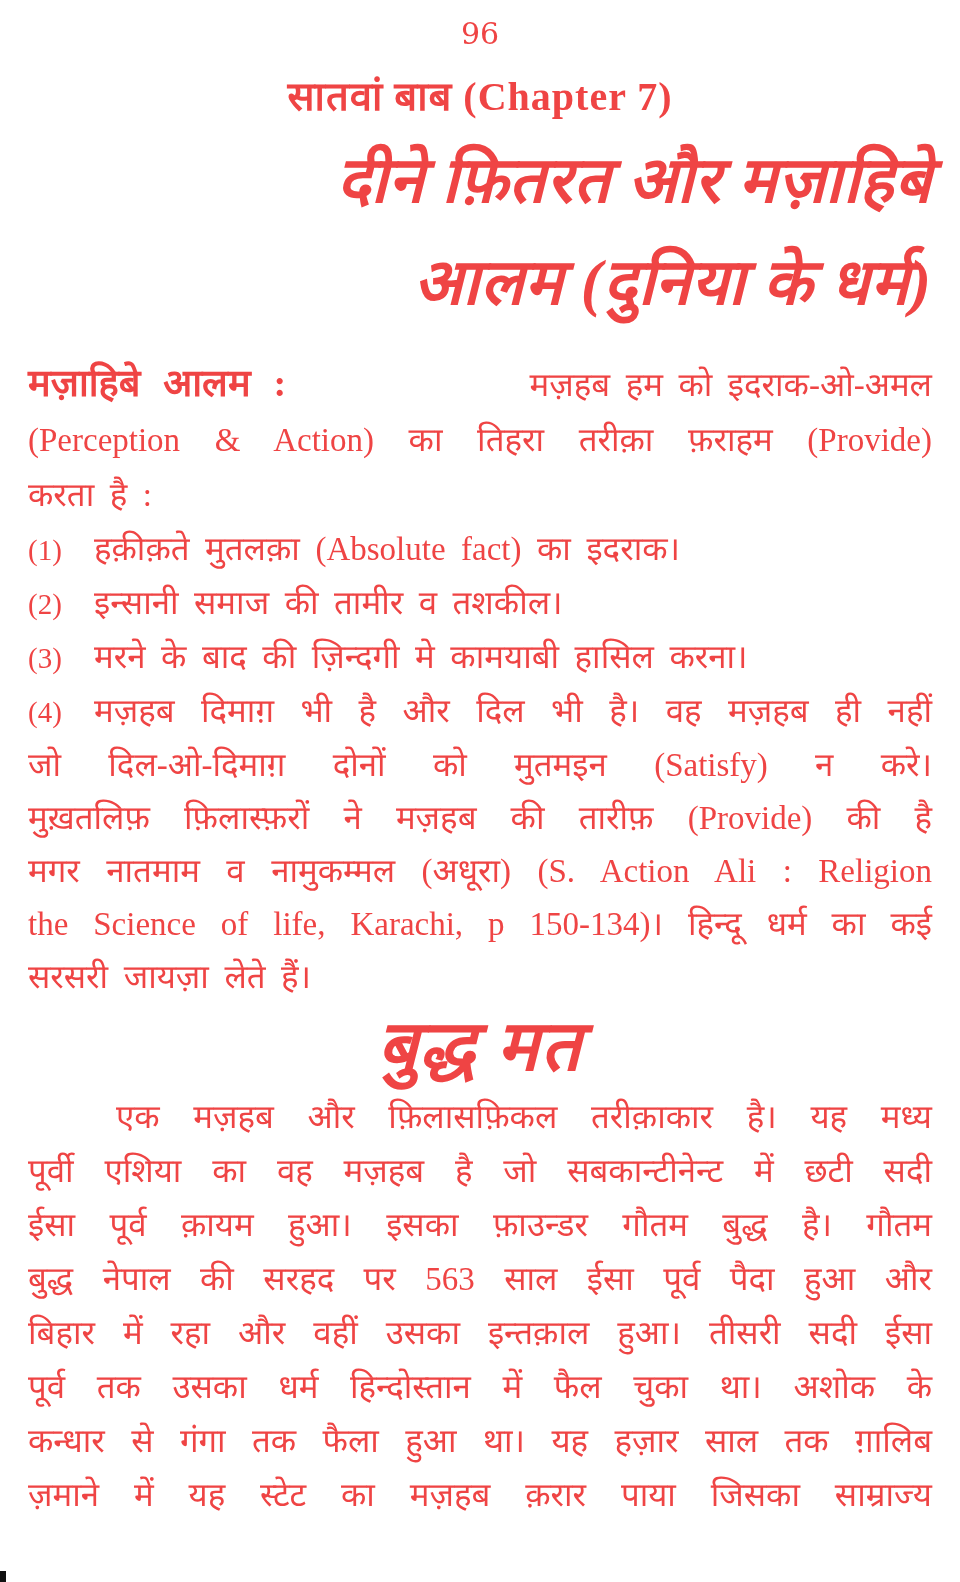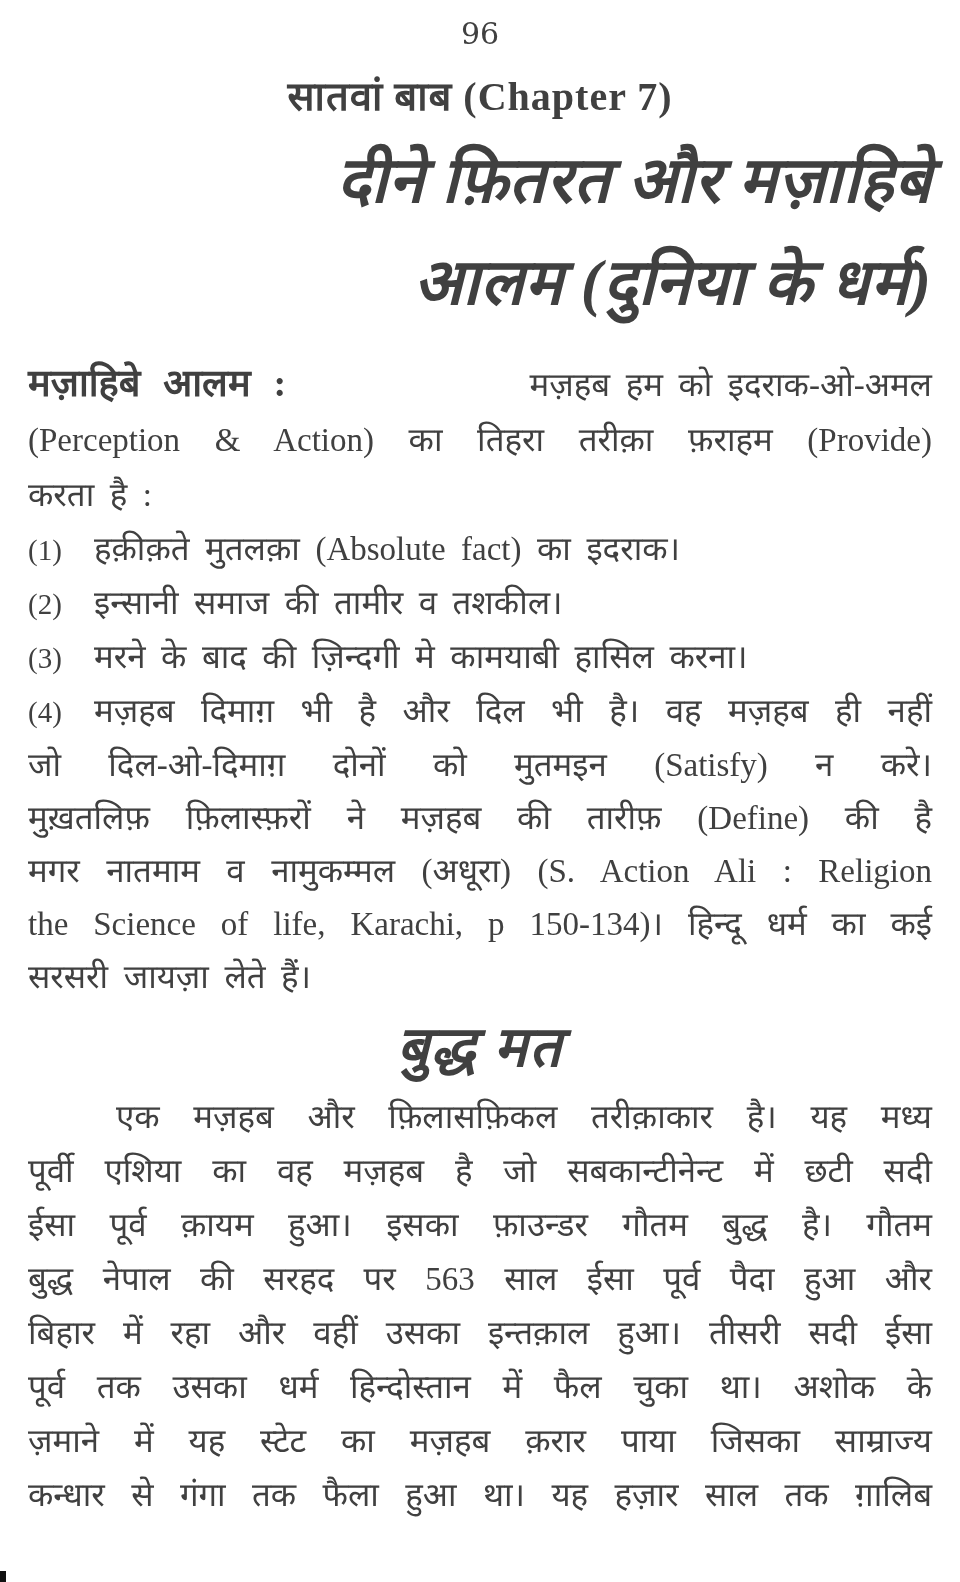--- a/index.html
+++ b/index.html
@@ -2,21 +2,21 @@
 <html><head>
 <meta charset="utf-8">
 <style>
   html, body { margin: 0; padding: 0; background: #e8e8e8; }
   .page {
     position: relative;
     width: 960px;
     height: 1582px;
     margin: 0 auto;
     background: #ffffff;
-    color: #404040;
+    color: #ef4444;
     overflow: hidden;
     font-family: "Liberation Serif", "DejaVu Serif", serif;
     box-sizing: border-box;
     padding: 14px 28px 0 28px;
   }
   .page-number {
     text-align: center;
     font-size: 30px;
     line-height: 40px;
     font-family: "DejaVu Serif", "Liberation Serif", serif;
@@ -74,21 +74,21 @@
   .listline .txt.stretch {
     flex: 1 1 auto;
     white-space: normal;
     text-align: justify;
     text-align-last: justify;
     word-spacing: 0.05em;
   }
   .section-heading {
     margin: 0;
     height: 86px;
-    font-size: 56px;
+    font-size: 70px;
     line-height: 86px;
     font-weight: bold;
     font-style: italic;
     text-align: center;
     letter-spacing: 2px;
   }
   .buddha .line { line-height: 54px; }
   .buddha .indent { text-indent: 88px; }
   .artifact-corner {
     position: absolute;
@@ -136,36 +136,36 @@
         <span class="txt">मरने के बाद की ज़िन्दगी मे कामयाबी हासिल करना।</span>
       </div>
       <div class="line listline">
         <span class="num">(4)</span>
         <span class="txt stretch">मज़हब दिमाग़ भी है और दिल भी है। वह मज़हब ही नहीं</span>
       </div>
     </div>
 
     <div class="cont">
       <div class="line just">जो दिल-ओ-दिमाग़ दोनों को मुतमइन (Satisfy) न करे।</div>
-      <div class="line just">मुख़तलिफ़ फ़िलास्फ़रों ने मज़हब की तारीफ़ (Define) की है</div>
+      <div class="line just">मुख़तलिफ़ फ़िलास्फ़रों ने मज़हब की तारीफ़ (Provide) की है</div>
       <div class="line just">मगर नातमाम व नामुकम्मल (अधूरा) (S. Action Ali : Religion</div>
       <div class="line just">the Science of life, Karachi, p 150-134)। हिन्दू धर्म का कई</div>
       <div class="line">सरसरी जायज़ा लेते हैं।</div>
     </div>
 
     <h2 class="section-heading">बुद्ध मत</h2>
 
     <div class="buddha">
       <div class="line just indent">एक मज़हब और फ़िलासफ़िकल तरीक़ाकार है। यह मध्य</div>
       <div class="line just">पूर्वी एशिया का वह मज़हब है जो सबकान्टीनेन्ट में छटी सदी</div>
       <div class="line just">ईसा पूर्व क़ायम हुआ। इसका फ़ाउन्डर गौतम बुद्ध है। गौतम</div>
       <div class="line just">बुद्ध नेपाल की सरहद पर 563 साल ईसा पूर्व पैदा हुआ और</div>
       <div class="line just">बिहार में रहा और वहीं उसका इन्तक़ाल हुआ। तीसरी सदी ईसा</div>
       <div class="line just">पूर्व तक उसका धर्म हिन्दोस्तान में फैल चुका था। अशोक के</div>
+      <div class="line just">कन्धार से गंगा तक फैला हुआ था। यह हज़ार साल तक ग़ालिब</div>
       <div class="line just">ज़माने में यह स्टेट का मज़हब क़रार पाया जिसका साम्राज्य</div>
-      <div class="line just">कन्धार से गंगा तक फैला हुआ था। यह हज़ार साल तक ग़ालिब</div>
     </div>
 
   </div>
 
   <div class="artifact-corner"></div>
 
 </div>
 
 </body></html>

